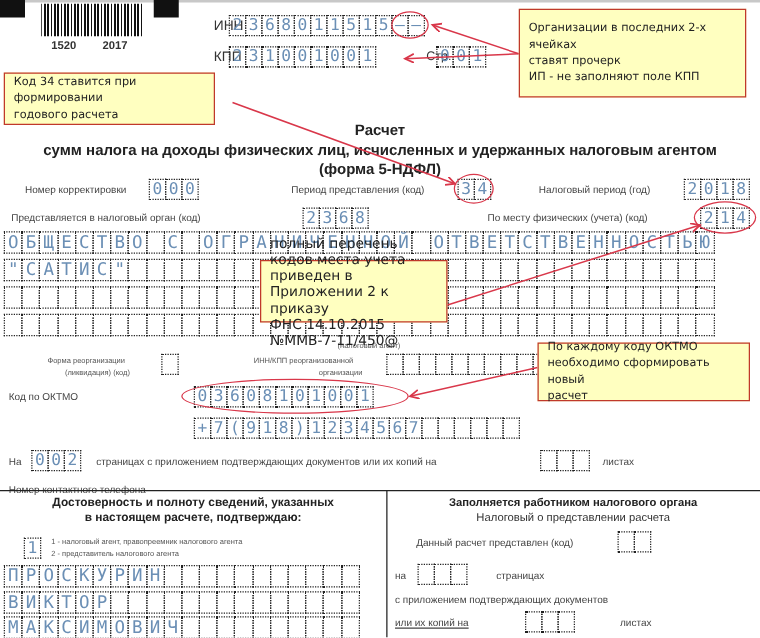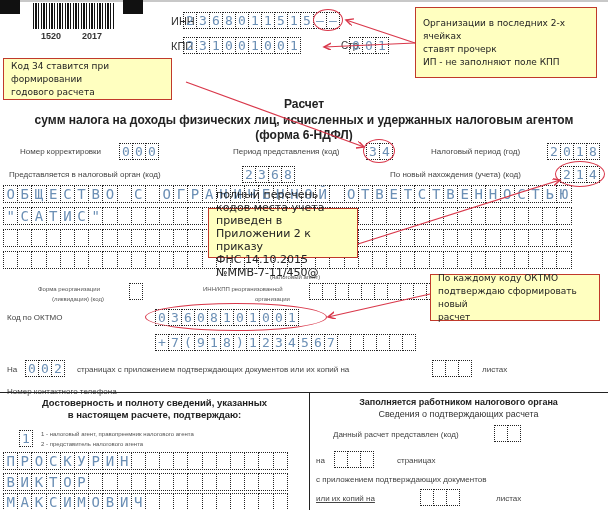--- a/index.html
+++ b/index.html
@@ -63,21 +63,21 @@
   </div>
 <span class="lbl" style="left:322px;top:40px;">Стр.</span>
 <div class="cells" id="pagenum" style="left:349px;top:37px;">
     <span class="cell">0</span>
     <span class="cell">0</span>
     <span class="cell">1</span>
   </div>
 
 <div class="title" style="top:97px;font-size:12px;">Расчет</div>
 <div class="title" style="top:113px;font-size:12px;">сумм налога на доходы физических лиц, исчисленных и удержанных налоговым агентом</div>
-<div class="title" style="top:128px;font-size:12px;">(форма 6-НДФЛ)</div>
+<div class="title" style="top:128px;font-size:12px;">(форма 5-НДФЛ)</div>
 
 <span class="lbl-s" style="left:20px;top:147px;">Номер корректировки</span>
 <div class="cells" id="corr" style="left:119px;top:143px;">
     <span class="cell">0</span>
     <span class="cell">0</span>
     <span class="cell">0</span>
   </div>
 <span class="lbl-s" style="left:233px;top:147px;">Период представления (код)</span>
 <div class="cells" id="period" style="left:366px;top:143px;">
     <span class="cell">3</span>
@@ -91,21 +91,21 @@
     <span class="cell">8</span>
   </div>
 
 <span class="lbl-s" style="left:9px;top:170px;">Представляется в налоговый орган (код)</span>
 <div class="cells" id="authority" style="left:242px;top:166px;">
     <span class="cell">2</span>
     <span class="cell">3</span>
     <span class="cell">6</span>
     <span class="cell">8</span>
   </div>
-<span class="lbl-s" style="left:390px;top:170px;">По новый нахождения (учета) (код)</span>
+<span class="lbl-s" style="left:390px;top:170px;">По месту физических (учета) (код)</span>
 <div class="cells" id="location" style="left:560px;top:166px;">
     <span class="cell">2</span>
     <span class="cell">1</span>
     <span class="cell">4</span>
   </div>
 
 <div class="cells big" id="org1" style="left:3px;top:185px;">
     <span class="cell">О</span>
     <span class="cell">Б</span>
     <span class="cell">Щ</span>
@@ -428,21 +428,21 @@
     <span class="cell"></span>
     <span class="cell"></span>
     <span class="cell"></span>
     <span class="cell"></span>
     <span class="cell"></span>
     <span class="cell"></span>
     <span class="cell"></span>
   </div>
 
 <div class="abs" style="left:309px;top:397px;width:299px;text-align:center;font-size:9px;font-weight:bold;color:#222;">Заполняется работником налогового органа</div>
-<div class="abs" style="left:309px;top:409px;width:299px;text-align:center;font-size:9px;color:#333;">Сведения о подтверждающих расчета</div>
+<div class="abs" style="left:309px;top:409px;width:299px;text-align:center;font-size:9px;color:#333;">Налоговый о представлении расчета</div>
 <span class="lbl-s" style="left:333px;top:430px;">Данный расчет представлен (код)</span>
 <div class="cells" id="subm" style="left:494px;top:425px;">
     <span class="cell"></span>
     <span class="cell"></span>
   </div>
 <span class="lbl-s" style="left:316px;top:456px;">на</span>
 <div class="cells" id="topages" style="left:334px;top:451px;">
     <span class="cell"></span>
     <span class="cell"></span>
     <span class="cell"></span>
@@ -477,14 +477,14 @@
 
 <div class="note" style="left:415px;top:7px;width:182px;height:71px;">Организации в последних 2-х ячейках
 ставят прочерк
 ИП - не заполняют поле КПП</div>
 <div class="note" style="left:3px;top:58px;width:169px;height:42px;justify-content:center;">Код 34 ставится при формировании
 годового расчета</div>
 <div class="note" style="left:208px;top:208px;width:150px;height:50px;font-size:11px;">полный перечень кодов места учета
 приведен в Приложении 2 к приказу
 ФНС 14.10.2015 №ММВ-7-11/450@</div>
 <div class="note" style="left:430px;top:274px;width:170px;height:47px;">По каждому коду ОКТМО
-подтверждаю сформировать новый
+необходимо сформировать новый
 расчет</div>
 
 </body></html>

